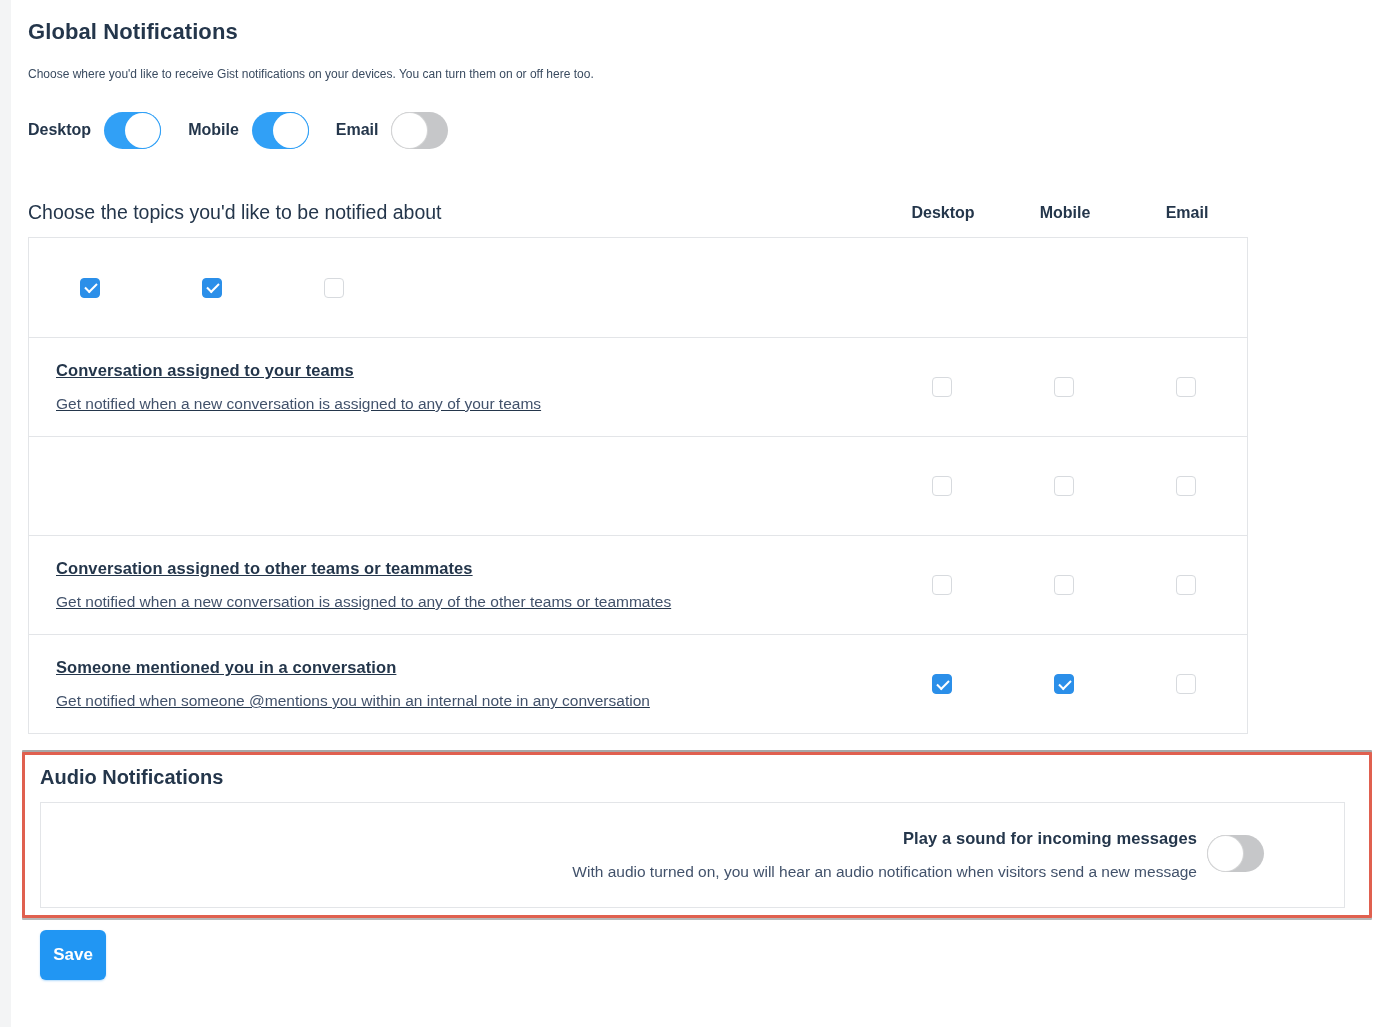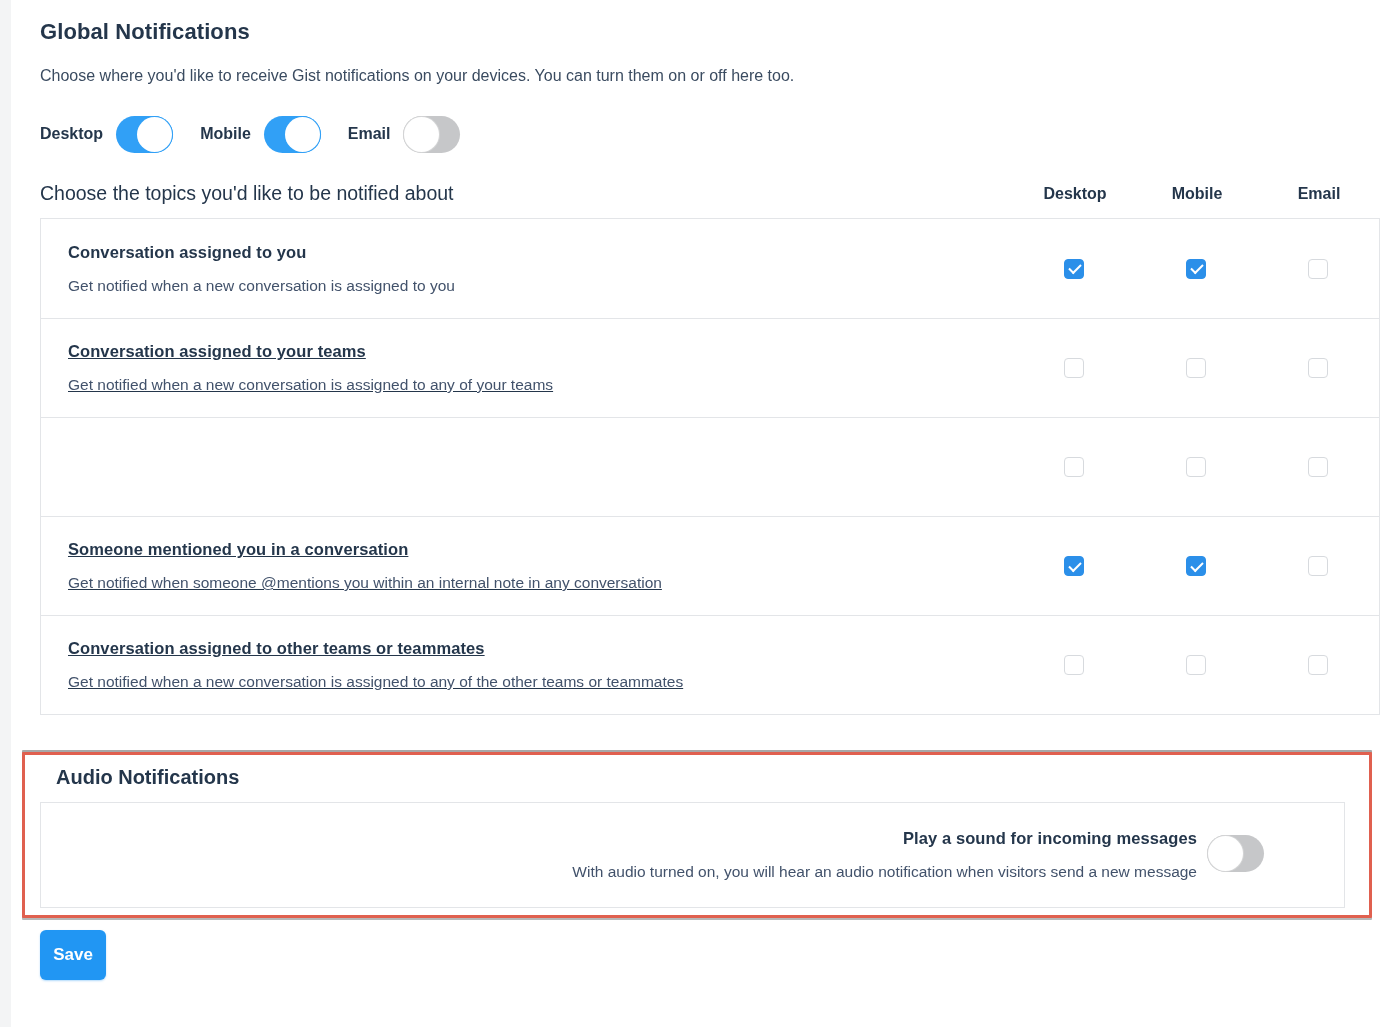--- a/index.html
+++ b/index.html
@@ -9,38 +9,38 @@
     --toggle-off:#c6c7c9;
     --heading:#24364b;
     --subtext:#42526b;
     --border:#e3e5e8;
     --highlight:#e0604f;
   }
   *{margin:0;padding:0;box-sizing:border-box;}
   html,body{width:1400px;height:1027px;background:#ffffff;overflow:hidden;
     font-family:"Liberation Sans","DejaVu Sans",sans-serif;color:var(--heading);}
   .left-strip{position:absolute;left:0;top:0;width:11px;height:1027px;background:#f3f4f5;}
-  .content{position:absolute;left:40px;top:0;width:1340px;}
+  .content{position:absolute;left:28px;top:0;width:1220px;}
 
   .page-title{font-size:22px;font-weight:700;margin-top:19px;letter-spacing:.1px;}
-  .page-desc{font-size:16px;color:#3a4b60;margin-top:22px;}
+  .page-desc{font-size:12px;color:#3a4b60;margin-top:22px;}
 
   .global-toggles{display:flex;align-items:center;margin-top:30px;height:38px;}
   .gt-item{display:flex;align-items:center;}
   .gt-label{font-size:16px;font-weight:700;margin-right:13px;}
   .gt-item + .gt-item{margin-left:27px;}
 
   .toggle{width:57px;height:37px;border-radius:19px;position:relative;display:inline-block;cursor:pointer;flex:none;}
   .toggle.on{background:var(--toggle-blue);}
   .toggle.off{background:var(--toggle-off);}
   .toggle .knob{position:absolute;top:1px;width:35px;height:35px;border-radius:50%;background:#fff;}
   .toggle.on .knob{right:1px;box-shadow:0 0 0 1px var(--toggle-blue);}
   .toggle.off .knob{left:1px;box-shadow:0 0 0 1px #d4d5d6;}
 
-  .topics-header{display:flex;align-items:flex-end;margin-top:29px;margin-bottom:13px;}
+  .topics-header{display:flex;align-items:flex-end;margin-top:52px;margin-bottom:13px;}
   .topics-title{font-size:19.5px;font-weight:500;flex:1;}
   .col-heads{display:flex;}
   .col-head{width:122px;text-align:center;font-size:16px;font-weight:700;padding-bottom:2px;}
 
   .topics-table{border:1px solid var(--border);}
   .topic-row{display:flex;align-items:center;height:99px;background:#fff;}
   .topic-row + .topic-row{border-top:1px solid var(--border);text-decoration:underline;}
   .row-text{flex:1;padding-left:27px;padding-right:10px;}
   .row-title{font-size:16.5px;font-weight:700;letter-spacing:.1px;}
   .row-desc{font-size:15.5px;color:var(--subtext);margin-top:15px;}
@@ -49,21 +49,21 @@
 
   .checkbox{width:20px;height:20px;border-radius:4px;border:1px solid #d7dade;background:#fff;position:relative;cursor:pointer;}
   .checkbox.checked{background:var(--checkbox-blue);border-color:var(--checkbox-blue);}
   .checkbox.checked::after{content:"";position:absolute;left:4px;top:4.5px;width:10px;height:5px;
     border-left:2.6px solid #fff;border-bottom:2.6px solid #fff;transform:rotate(-45deg);}
 
   .audio-box{position:absolute;left:22px;top:752px;width:1350px;height:166px;
     border:3px solid var(--highlight);background:#fff;border-radius:1px;
     box-shadow:0 -2px 0 rgba(96,96,96,.55),0 2px 0 rgba(96,96,96,.45);
     padding:11px 0 0 15px;}
-  .audio-title{font-size:20px;font-weight:700;margin-left:16px;}
+  .audio-title{font-size:20px;font-weight:700;}
   .audio-inner{margin-top:13px;width:1305px;height:106px;border:1px solid var(--border);
     display:flex;align-items:center;text-align:right;}
   .audio-inner .row-text{padding-left:27px;}
   .audio-toggle-cell{padding-right:80px;}
 
   .save-row{position:absolute;left:40px;top:930px;}
   .save-btn{width:66px;height:50px;background:var(--accent-blue);color:#fff;border:none;
     border-radius:6px;font-size:17px;font-weight:700;cursor:pointer;
     font-family:"Liberation Sans","DejaVu Sans",sans-serif;box-shadow:0 1px 2px rgba(33,150,243,.35);}
 </style>
@@ -103,24 +103,20 @@
     <div class="col-heads">
       <div class="col-head">Desktop</div>
       <div class="col-head">Mobile</div>
       <div class="col-head">Email</div>
     </div>
   </div>
 
   <div class="topics-table">
 
     <div class="topic-row">
-      <div class="row-text">
-        <div class="row-title">Conversation assigned to you</div>
-        <div class="row-desc">Get notified when a new conversation is assigned to you</div>
-      </div>
       <div class="row-checks">
         <div class="check-cell">
             <span class="checkbox checked"></span>
           </div>
         <div class="check-cell">
             <span class="checkbox checked"></span>
           </div>
         <div class="check-cell">
             <span class="checkbox"></span>
           </div>
@@ -156,47 +152,47 @@
             <span class="checkbox"></span>
           </div>
         <div class="check-cell">
             <span class="checkbox"></span>
           </div>
       </div>
     </div>
 
     <div class="topic-row">
       <div class="row-text">
+        <div class="row-title">Conversation assigned to other teams or teammates</div>
+        <div class="row-desc">Get notified when a new conversation is assigned to any of the other teams or teammates</div>
+      </div>
+      <div class="row-checks">
+        <div class="check-cell">
+            <span class="checkbox"></span>
+          </div>
+        <div class="check-cell">
+            <span class="checkbox"></span>
+          </div>
+        <div class="check-cell">
+            <span class="checkbox"></span>
+          </div>
+      </div>
+    </div>
+
+    <div class="topic-row">
+      <div class="row-text">
         <div class="row-title">Someone mentioned you in a conversation</div>
         <div class="row-desc">Get notified when someone @mentions you within an internal note in any conversation</div>
       </div>
       <div class="row-checks">
         <div class="check-cell">
             <span class="checkbox checked"></span>
           </div>
         <div class="check-cell">
             <span class="checkbox checked"></span>
-          </div>
-        <div class="check-cell">
-            <span class="checkbox"></span>
-          </div>
-      </div>
-    </div>
-
-    <div class="topic-row">
-      <div class="row-text">
-        <div class="row-title">Conversation assigned to other teams or teammates</div>
-        <div class="row-desc">Get notified when a new conversation is assigned to any of the other teams or teammates</div>
-      </div>
-      <div class="row-checks">
-        <div class="check-cell">
-            <span class="checkbox"></span>
-          </div>
-        <div class="check-cell">
-            <span class="checkbox"></span>
           </div>
         <div class="check-cell">
             <span class="checkbox"></span>
           </div>
       </div>
     </div>
 
   </div>
 </div>
 

